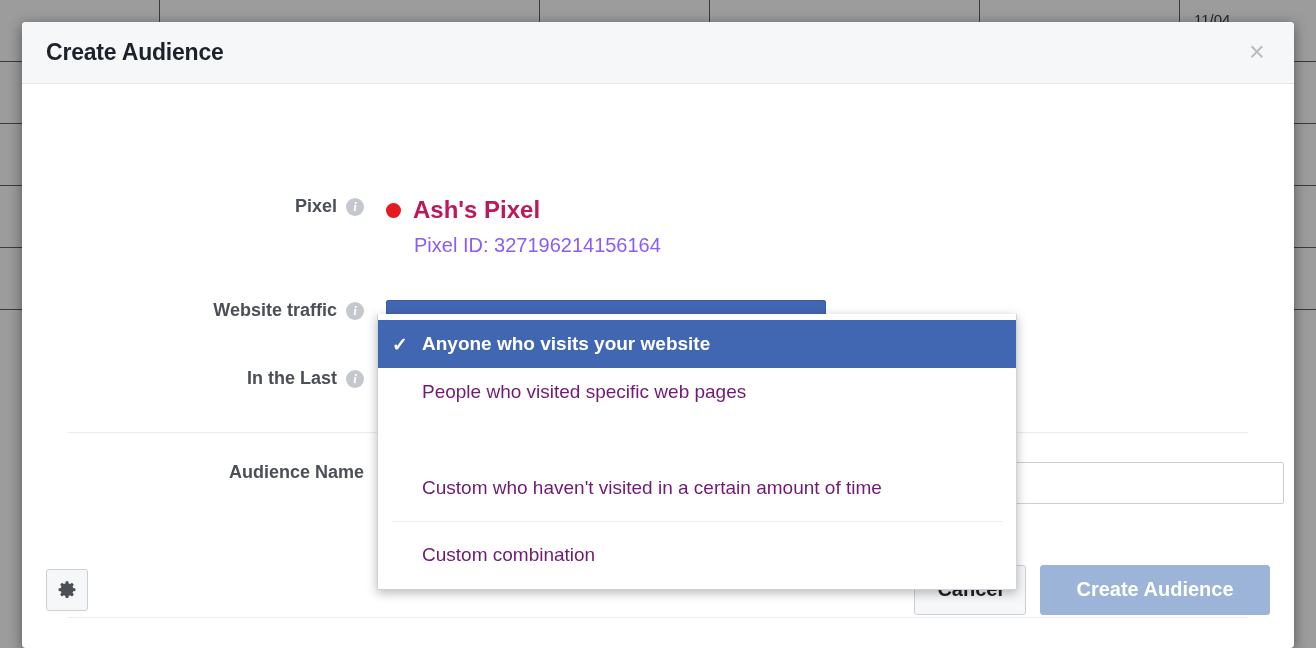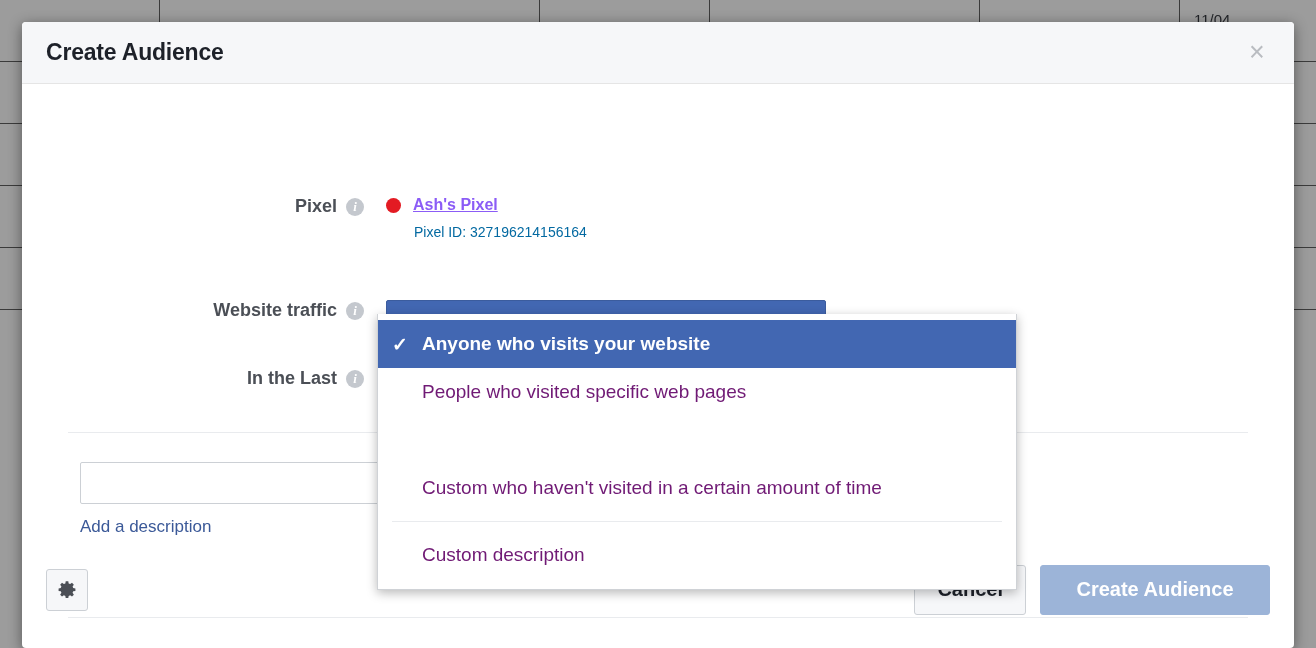--- a/index.html
+++ b/index.html
@@ -120,25 +120,25 @@
 
   
   #row-pixel { left: 0; top: 112px; }
   #pixel-value-wrap { display: flex; flex-direction: column; }
   #pixel-name-line { display: flex; align-items: center; gap: 12px; }
   #pixel-dot {
     width: 15px; height: 15px; border-radius: 50%;
     background: #e31b23; flex: none;
   }
   #pixel-name {
-    font-size: 16px; font-weight: bold; color: #8b5cf6; text-decoration: underline;
+    font-size: 24px; font-weight: bold; color: #be185d;
   }
   #pixel-id {
     margin-top: 10px; margin-left: 28px;
-    font-size: 14px; color: #0369a1;
+    font-size: 20px; color: #8b5cf6;
   }
 
   
   #row-traffic { left: 0; top: 216px; }
   #traffic-select {
     position: relative;
     width: 440px; height: 55px;
     background: #4267b2;
     border: 1px solid #3b5c9e;
     border-radius: 2px;
@@ -403,20 +403,23 @@
         <div id="inlast-field">
           <div class="text-input" id="inlast-days">30</div>
           <span id="inlast-unit">days</span>
         </div>
       </div>
     </div>
 
     <div id="divider-1"></div>
 
     <div class="form-row" id="row-name">
+      <div class="form-label">
+        <span>Audience Name</span>
+      </div>
       <div class="form-field">
         <div id="name-field-col">
           <input class="text-input" id="audience-name-input" value="" style="">
           <span id="add-description-link">Add a description</span>
         </div>
       </div>
     </div>
 
     <div id="divider-2"></div>
   </div>
@@ -446,17 +449,17 @@
     <div class="dd-item">
       <span class="dd-check">&nbsp;</span>
     </div>
     <div class="dd-item">
       <span class="dd-check">&nbsp;</span>
       <span>Custom who haven't visited in a certain amount of time</span>
     </div>
     <div class="dd-sep"></div>
     <div class="dd-item">
       <span class="dd-check">&nbsp;</span>
-      <span>Custom description</span>
+      <span>Custom combination</span>
     </div>
   </div>
 
 </div>
 
 </body></html>

